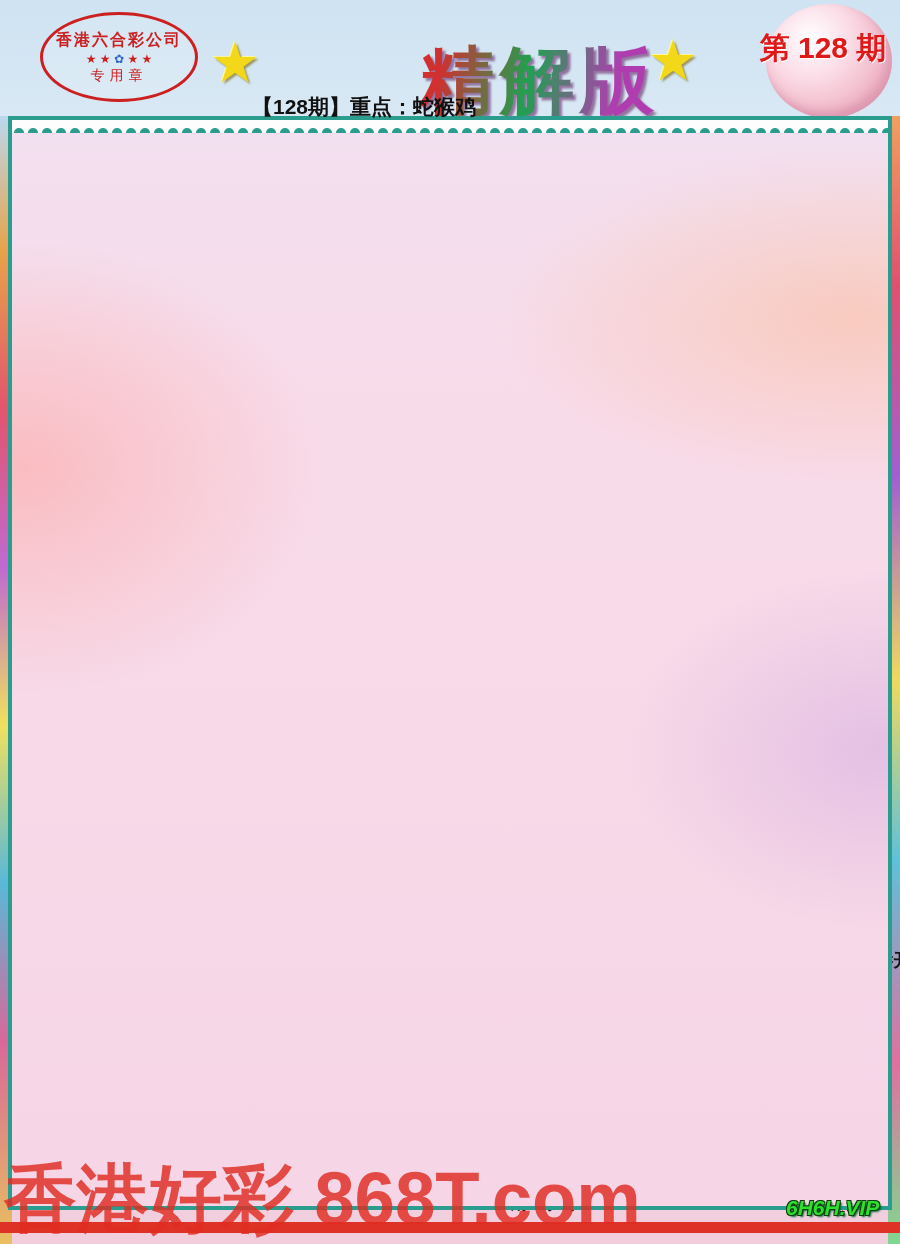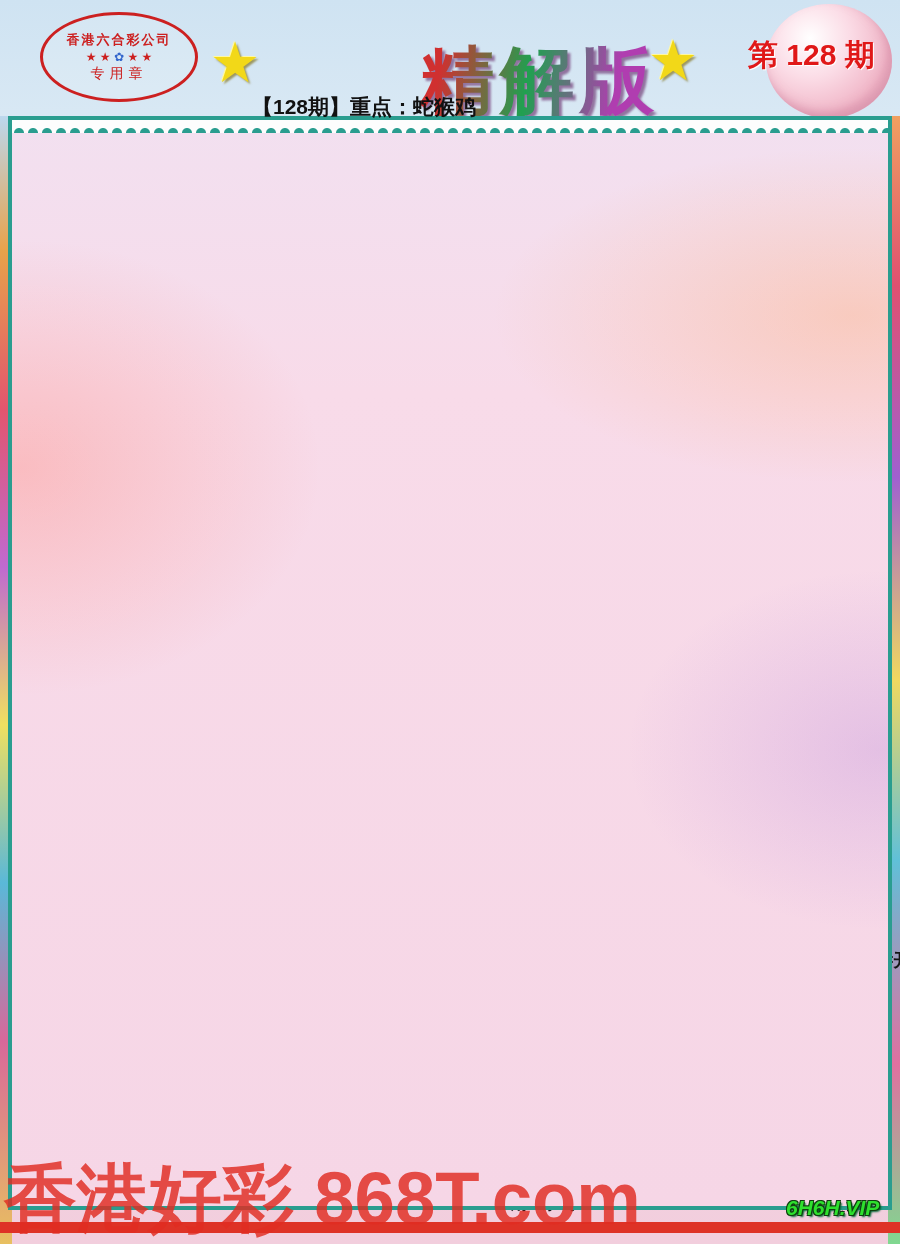--- a/index.html
+++ b/index.html
@@ -6,34 +6,34 @@
   body{font-family:"Liberation Sans","DejaVu Sans",sans-serif;}
   .page{position:relative;width:900px;height:1244px;overflow:hidden;
     background:linear-gradient(180deg,#cfe3f2 0%,#d8e8f4 9%,#e9d9ea 30%,#f0d4e4 70%,#f2cedd 100%);}
   
   .strip{position:absolute;top:116px;bottom:0;width:12px;z-index:0;}
   .strip.l{left:0;background:linear-gradient(180deg,#bcd8ee 0%,#e8a24a 12%,#e2556e 26%,#c06ad0 40%,#f0e060 54%,#5ab8d8 68%,#d8689a 82%,#e8c060 100%);}
   .strip.r{right:0;background:linear-gradient(180deg,#f0a060 0%,#e05070 15%,#a060d0 32%,#f0d860 50%,#60c0d8 66%,#e070a0 84%,#80d890 100%);}
   
   .logo{position:absolute;left:40px;top:12px;width:152px;height:84px;border:3px solid #cc2020;
     border-radius:50%;display:flex;flex-direction:column;align-items:center;justify-content:center;gap:1px;background:rgba(255,255,255,0.12);}
-  .logo .arc{color:#cc2020;font-size:13px;font-weight:bold;letter-spacing:2px;}
+  .logo .arc{color:#cc2020;font-size:16px;font-weight:bold;letter-spacing:2px;}
   .logo .stars{font-size:12px;color:#cc2020;font-weight:bold;}
   .logo .stars .fl{color:#3366cc;}
   .logo .seal{color:#cc2020;font-size:14px;font-weight:normal;letter-spacing:5px;}
   .star{position:absolute;font-size:56px;color:#f2d818;text-shadow:2px 2px 2px rgba(120,100,0,.6),-1px -1px 0 #fff8a0;z-index:2;}
   .star.s1{left:210px;top:30px;}
   .star.s2{left:648px;top:28px;}
   .main-title{position:absolute;left:420px;top:32px;font-size:74px;font-weight:bold;letter-spacing:6px;
     background:linear-gradient(100deg,#d03030 10%,#20a050 45%,#b03db0 80%);-webkit-background-clip:text;background-clip:text;color:transparent;
     filter:drop-shadow(3px 3px 1px rgba(90,20,90,.55));white-space:nowrap;}
   .ball{position:absolute;left:766px;top:4px;width:126px;height:114px;border-radius:50%;
     background:radial-gradient(circle at 35% 30%,#ffffff,#fbdce6 35%,#f0b4c6 70%,#eec4d2 100%);
     box-shadow:inset -4px -6px 10px rgba(200,120,150,.5);}
-  .issue{position:absolute;left:748px;top:35px;width:150px;font-size:30px;font-weight:bold;color:#e01818;
+  .issue{position:absolute;left:748px;top:28px;width:150px;text-align:center;font-size:30px;font-weight:bold;color:#e01818;
     text-shadow:1px 1px 0 #fff;white-space:nowrap;z-index:2;}
   .focus{position:absolute;left:252px;top:93px;font-size:21px;font-weight:bold;color:#111;z-index:3;}
   
   .panel{position:absolute;left:8px;top:116px;width:876px;height:1086px;border:4px solid #2a9d8f;z-index:1;
     background:
       radial-gradient(600px 280px at 96% 18%,rgba(255,150,60,.25),transparent 60%),
       radial-gradient(500px 380px at 1% 32%,rgba(255,110,90,.28),transparent 60%),
       radial-gradient(420px 300px at 99% 58%,rgba(140,80,210,.18),transparent 60%),
       linear-gradient(180deg,#f2e0f0 0%,#f8dbe9 25%,#f6d6e6 100%);}
   .wave{position:absolute;left:0;right:0;top:0;height:13px;background:

